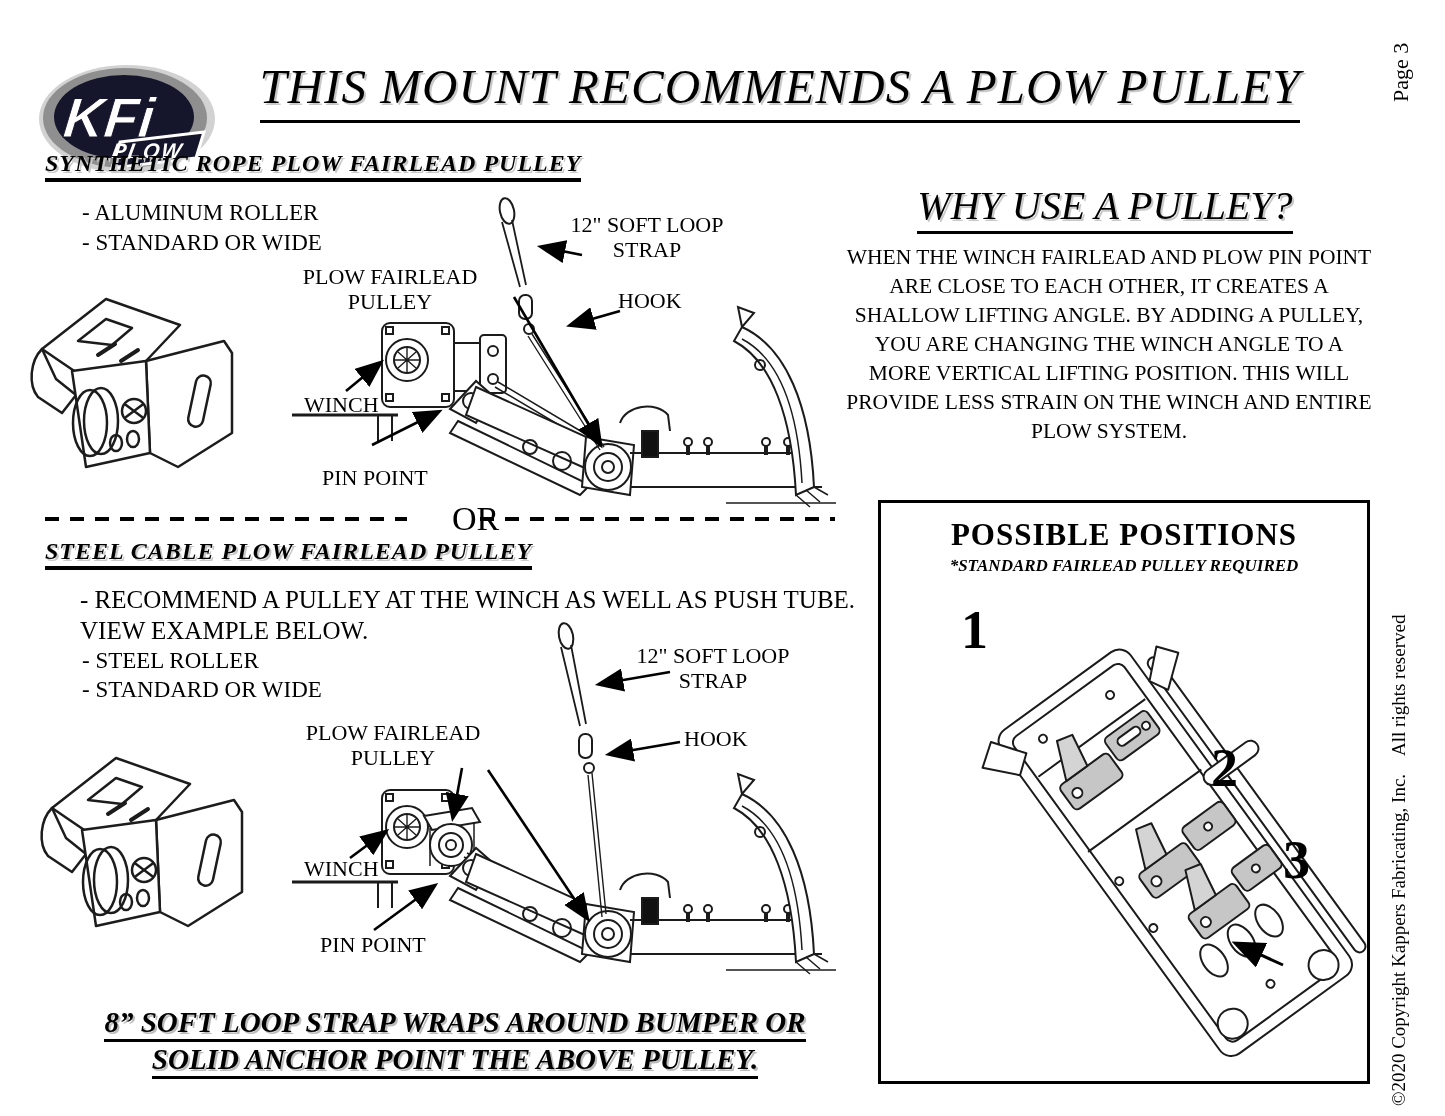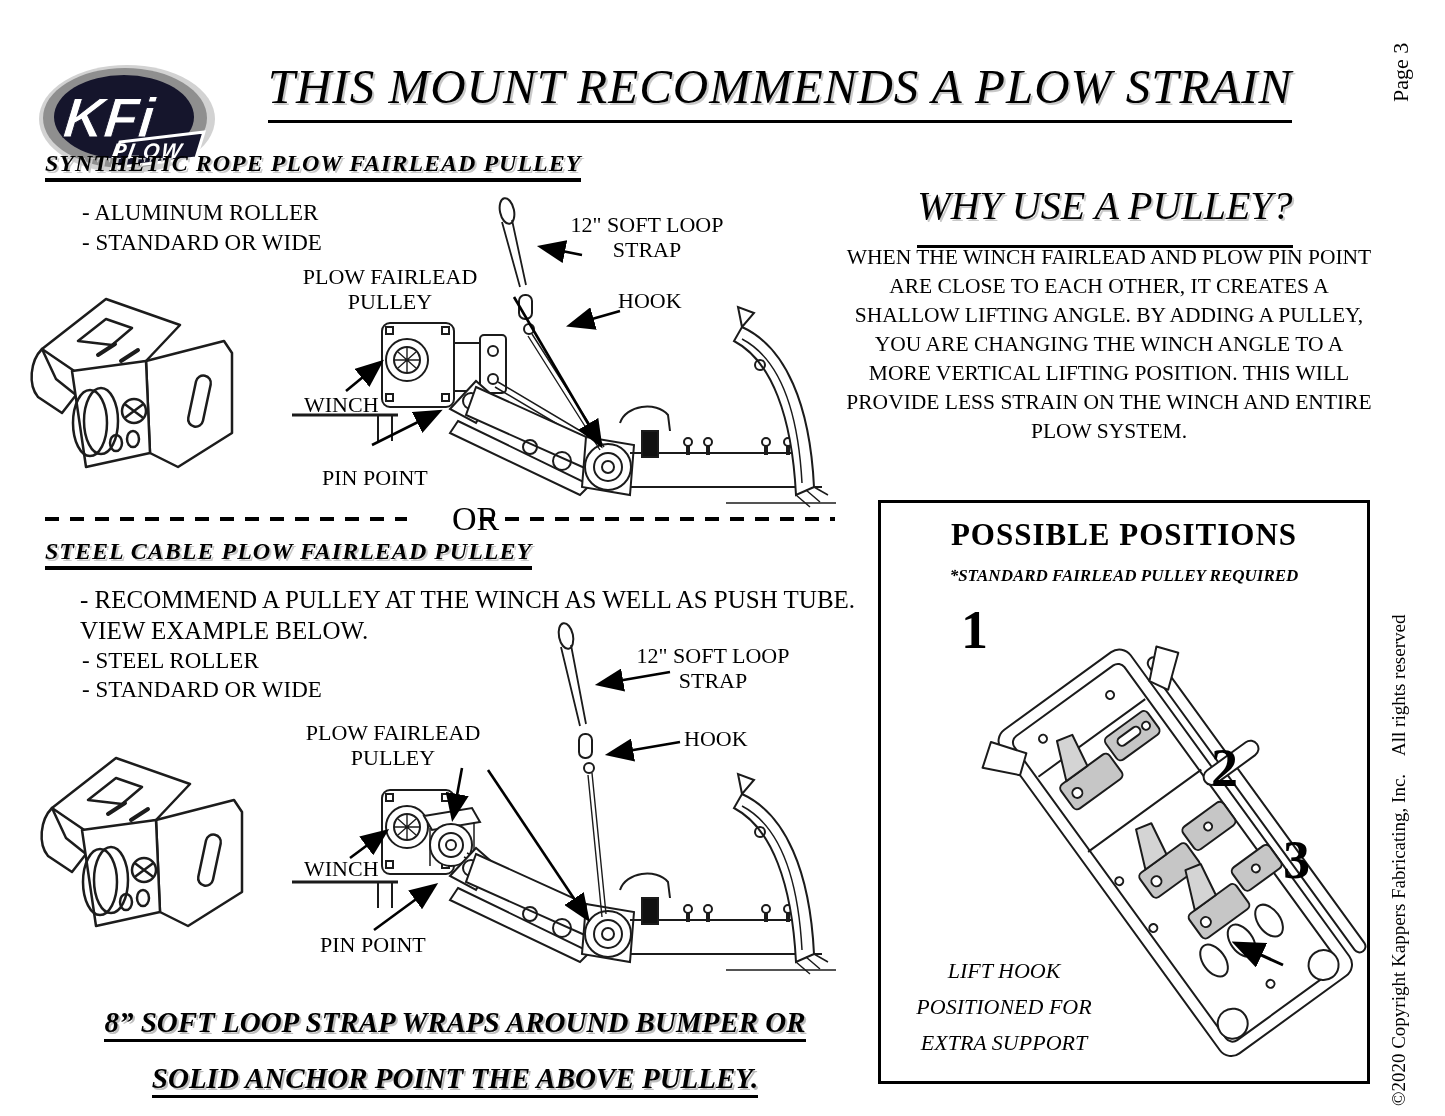--- a/index.html
+++ b/index.html
@@ -16,21 +16,21 @@
     border-bottom:3px solid #000;padding-bottom:6px;
   }
   .sec-head{
     font-style:italic;font-weight:bold;font-size:24px;letter-spacing:1px;white-space:nowrap;
     border-bottom:4px solid #000;padding-bottom:2px;
   }
   .bullet{font-size:23px;white-space:nowrap;margin-left:40px;}
   .dlabel{font-size:22px;line-height:25px;text-align:center;white-space:nowrap;}
   .why-head{
     font-style:italic;font-size:40px;white-space:nowrap;
-    border-bottom:3px solid #000;padding-bottom:17px;
+    border-bottom:3px solid #000;padding-bottom:3px;
   }
   .why-body{font-size:21.5px;line-height:29px;text-align:center;}
   .pos-box{border:3px solid #000;background:#fff;}
   .pos-head{font-weight:bold;font-size:31px;letter-spacing:1px;text-align:center;}
   .pos-sub{font-weight:bold;font-style:italic;font-size:17px;line-height:21px;text-align:center;}
   .pos-num{font-weight:bold;font-size:54px;line-height:54px;}
   .lift-note{font-style:italic;font-size:22px;line-height:36px;text-align:center;}
   .bottom-note{
     font-weight:bold;font-style:italic;font-size:29px;white-space:nowrap;
     text-shadow:2px 2px 0 #bdbdbd;
@@ -55,21 +55,21 @@
   <svg class="abs" style="left:32px;top:62px" width="190" height="125" viewBox="0 0 190 125">
     <ellipse cx="95" cy="57" rx="88" ry="54" fill="#d2d2d2"></ellipse>
     <ellipse cx="93" cy="56" rx="82" ry="50" fill="#8f8f8f"></ellipse>
     <ellipse cx="92" cy="55" rx="70" ry="42" fill="#15152c"></ellipse>
     <text x="38" y="75" font-family="Liberation Sans, sans-serif" font-size="56" font-weight="bold" font-style="italic" fill="#ffffff" stroke="#15152c" stroke-width="1" transform="skewX(-6)">KFi</text>
     <polygon points="88,80 172,70 164,96 80,106" fill="#15152c" stroke="#ffffff" stroke-width="3"></polygon>
     <text x="96" y="96" font-family="Liberation Sans, sans-serif" font-size="21" font-weight="bold" font-style="italic" fill="#ffffff" letter-spacing="2" transform="skewX(-10)">PLOW</text>
   </svg>
 
   <div class="abs ctr" style="left:225px;top:58px;width:1110px">
-    <span class="title hd-shadow">THIS MOUNT RECOMMENDS A PLOW STRAIN</span>
+    <span class="title hd-shadow">THIS MOUNT RECOMMENDS A PLOW PULLEY</span>
   </div>
 
   <div class="abs" style="left:45px;top:150px">
     <span class="sec-head hd-shadow">SYNTHETIC ROPE PLOW FAIRLEAD PULLEY</span>
   </div>
   <div class="abs bullet" style="left:42px;top:200px">- ALUMINUM ROLLER</div>
   <div class="abs bullet" style="left:42px;top:230px">- STANDARD OR WIDE</div>
 
   <svg class="abs" style="left:28px;top:283px" width="212" height="196" viewBox="0 0 212 196">
     <g fill="#ffffff" stroke="#1c1c1c" stroke-width="2.5" stroke-linejoin="round" stroke-linecap="round">
@@ -263,31 +263,31 @@
   <div class="abs dlabel" style="left:618px;top:643px;width:190px">
     <div>12" SOFT LOOP</div>
     <div>STRAP</div>
   </div>
   <div class="abs dlabel" style="left:684px;top:726px">HOOK</div>
   <div class="abs dlabel" style="left:304px;top:856px">WINCH</div>
   <div class="abs dlabel" style="left:320px;top:932px">PIN POINT</div>
 
   <div class="abs ctr" style="left:55px;top:1006px;width:800px">
     <div class="bottom-note"><span>8” SOFT LOOP STRAP WRAPS AROUND BUMPER OR</span></div>
-    <div class="bottom-note" style="margin-top:23px"><span>SOLID ANCHOR POINT THE ABOVE PULLEY.</span></div>
+    <div class="bottom-note" style="margin-top:4px"><span>SOLID ANCHOR POINT THE ABOVE PULLEY.</span></div>
   </div>
 
   <div class="abs ctr" style="left:875px;top:182px;width:460px">
     <span class="why-head hd-shadow">WHY USE A PULLEY?</span>
   </div>
   <div class="abs why-body" style="left:845px;top:243px;width:528px">WHEN THE WINCH FAIRLEAD AND PLOW PIN POINT ARE CLOSE TO EACH OTHER, IT CREATES A SHALLOW LIFTING ANGLE. BY ADDING A PULLEY, YOU ARE CHANGING THE WINCH ANGLE TO A MORE VERTICAL LIFTING POSITION. THIS WILL PROVIDE LESS STRAIN ON THE WINCH AND ENTIRE PLOW SYSTEM.</div>
 
   <div class="abs pos-box" style="left:878px;top:500px;width:486px;height:578px">
     <div class="pos-head" style="margin-top:14px">POSSIBLE POSITIONS</div>
-    <div class="pos-sub" style="margin-top:12px">
+    <div class="pos-sub" style="margin-top:2px">
       <div>*STANDARD FAIRLEAD PULLEY REQUIRED</div>
     </div>
 
     <svg class="abs" style="left:0px;top:95px" width="486" height="480" viewBox="0 0 486 480">
       <defs>
         <marker id="m3" markerWidth="11" markerHeight="9" refX="9" refY="4.5" orient="auto">
           <path d="M0,0 L11,4.5 L0,9 Z" fill="#000"></path>
         </marker>
       </defs>
       <g transform="translate(112,140) rotate(-36)" fill="#ffffff" stroke="#1b1b1b" stroke-width="2" stroke-linejoin="round">
@@ -333,23 +333,18 @@
           <circle cx="136" cy="260" r="4" fill="#fff"></circle>
         </g>
       </g>
       <path d="M402,367 L356,346" stroke="#000" stroke-width="3" fill="none" marker-end="url(#m3)"></path>
     </svg>
 
     <div class="abs pos-num" style="left:80px;top:100px">1</div>
     <div class="abs pos-num" style="left:330px;top:238px">2</div>
     <div class="abs pos-num" style="left:402px;top:330px">3</div>
 
-    <div class="abs lift-note" style="left:18px;top:450px;width:210px">
-      <div>LIFT HOOK</div>
-      <div>POSITIONED FOR</div>
-      <div>EXTRA SUPPORT</div>
-    </div>
   </div>
 
   <div class="abs vtext" style="left:1388px;top:102px;font-size:22px">Page 3</div>
   <div class="abs vtext" style="left:1388px;top:1106px">©2020 Copyright Kappers Fabricating, Inc.    All rights reserved</div>
 
 </div>
 
 </body></html>

